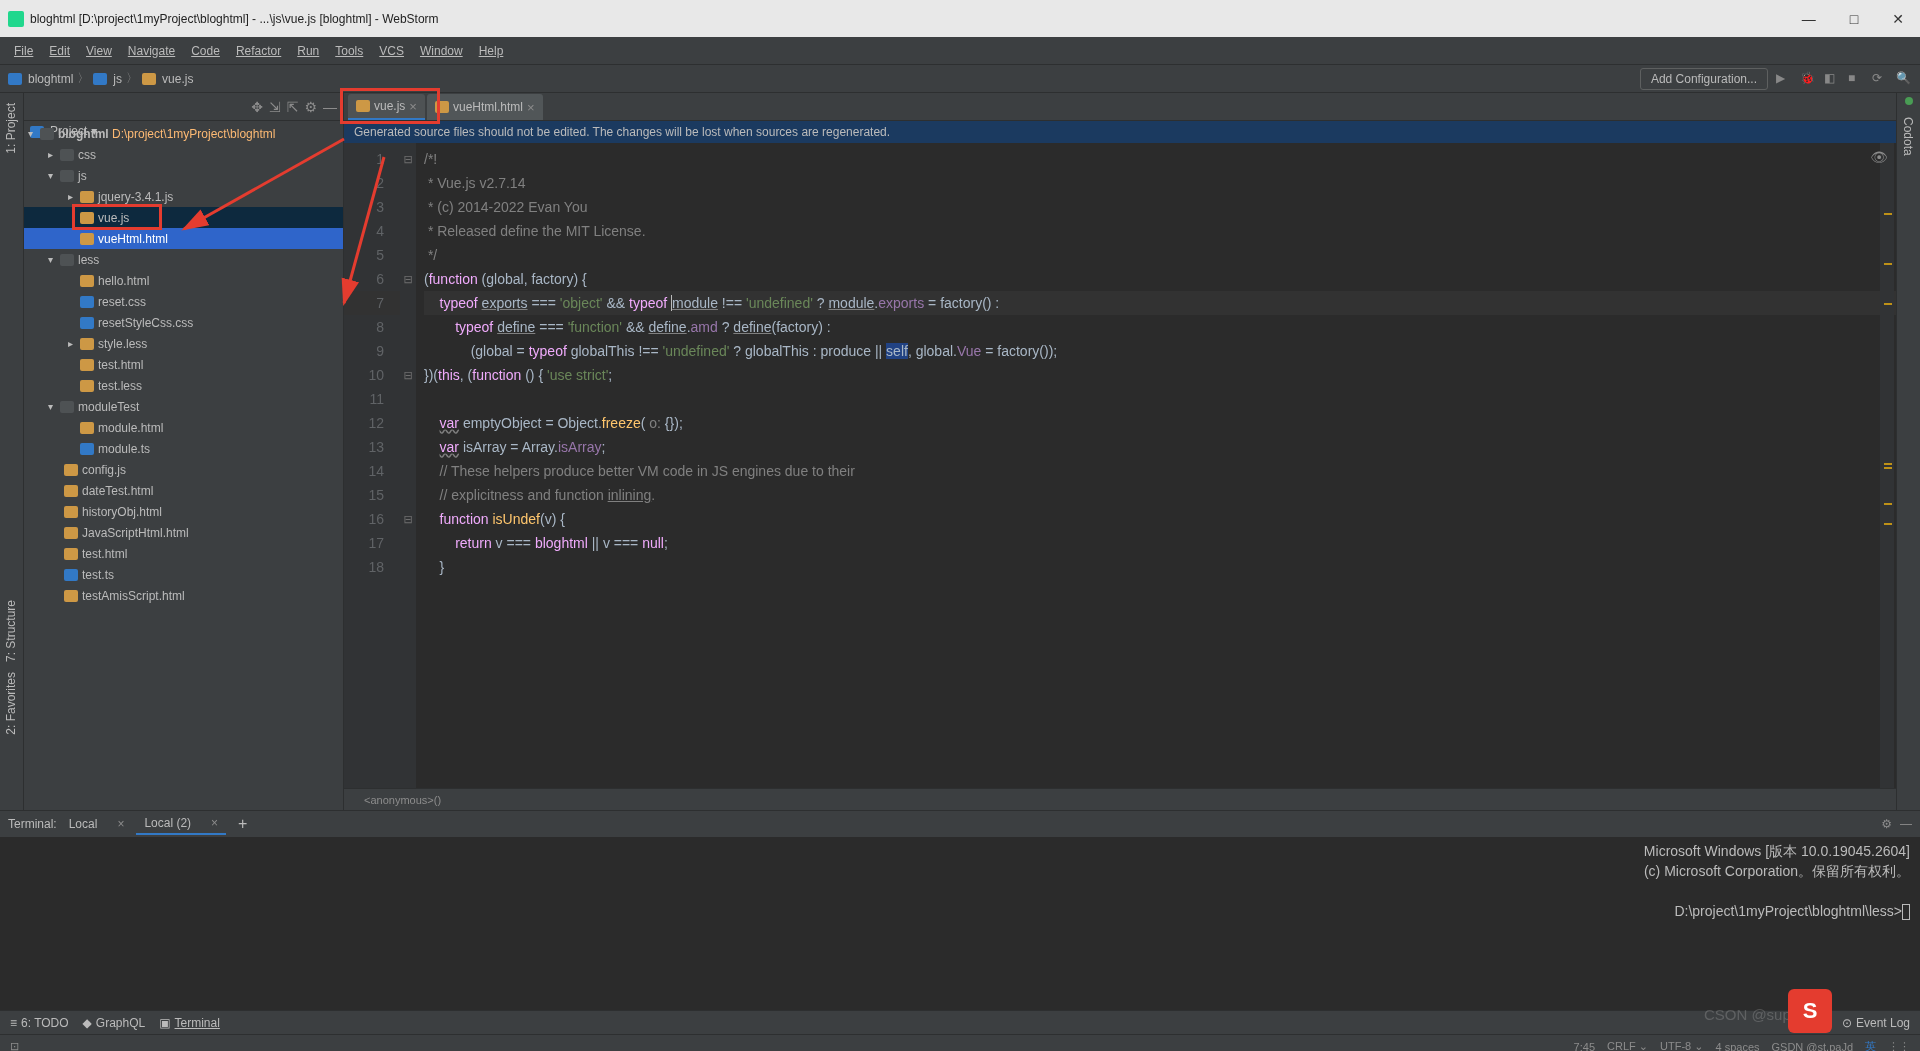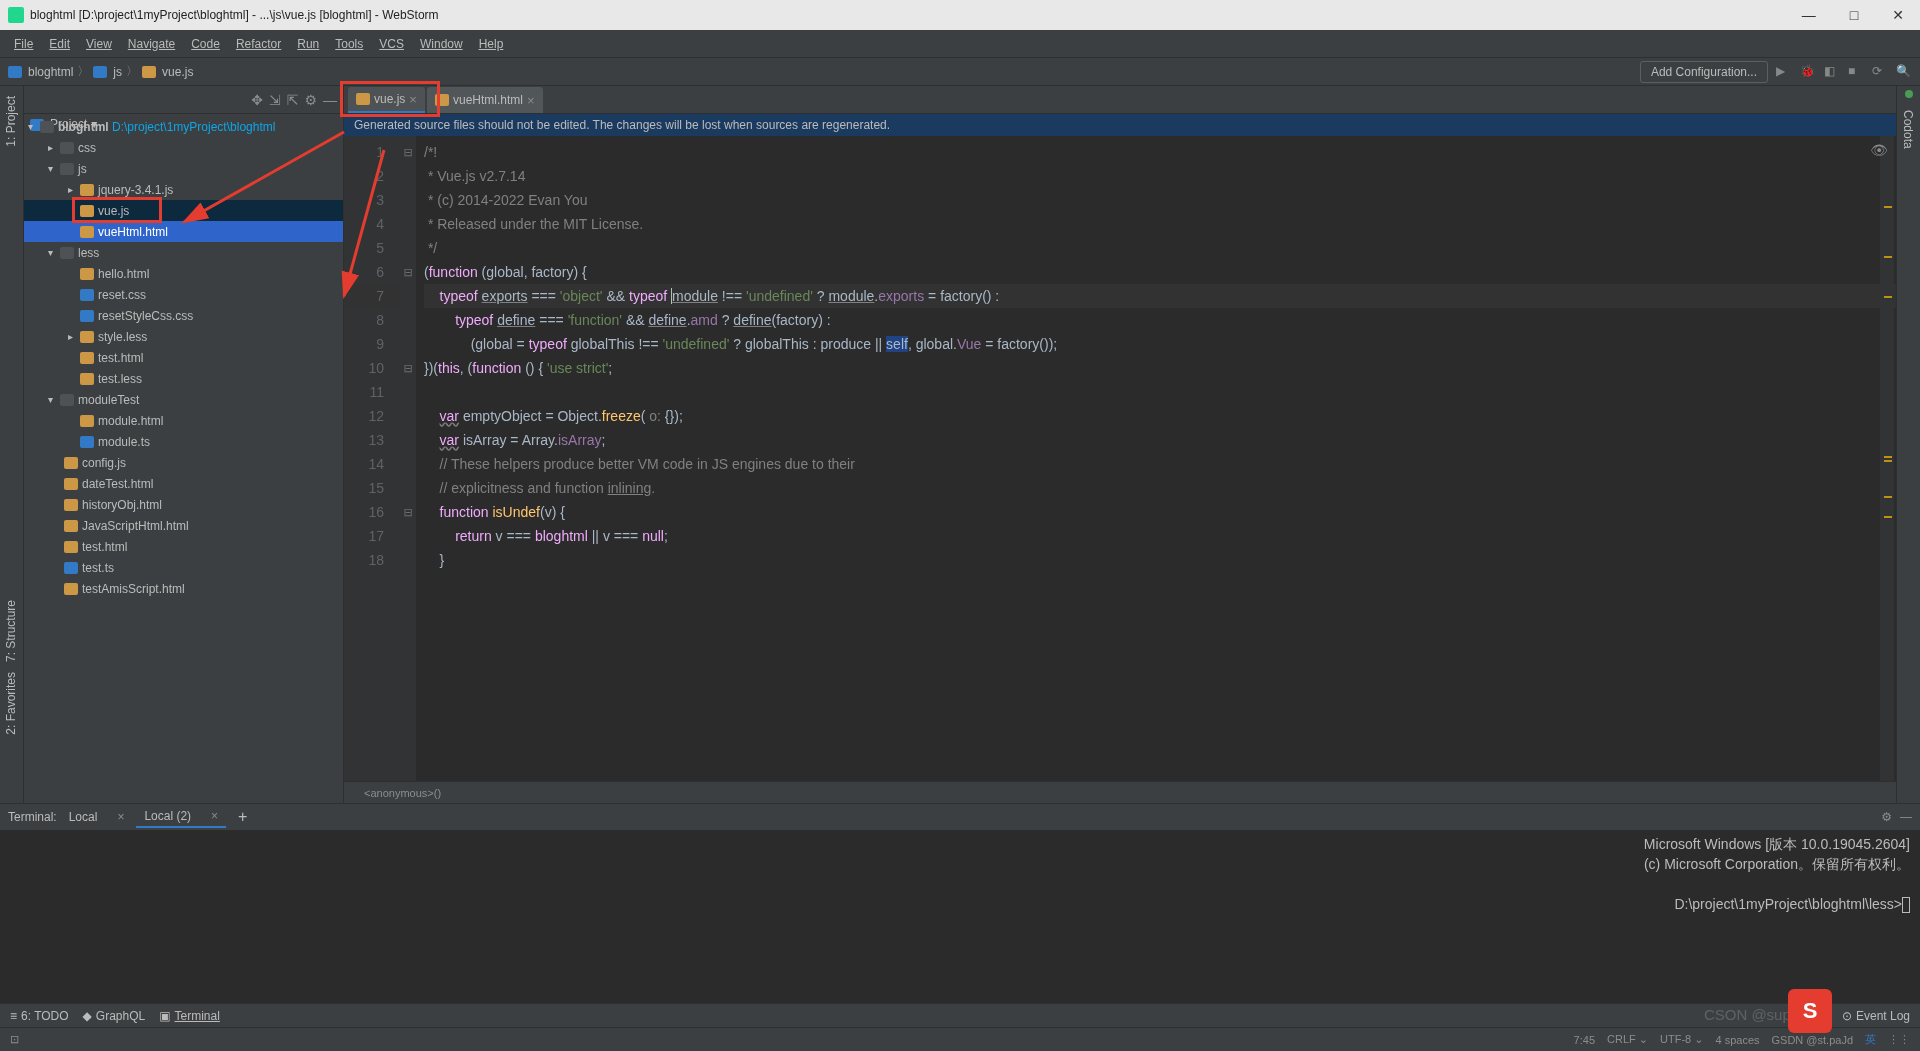--- a/index.html
+++ b/index.html
@@ -1,17 +1,17 @@
 <!DOCTYPE html>
 <html><head>
 <meta charset="utf-8">
 <style>
 * { margin:0; padding:0; box-sizing:border-box; font-family:"Segoe UI",Arial,sans-serif; }
 body { background:#3c3f41; color:#bbb; font-size:12px; overflow:hidden; width:1920px; height:1051px; position:relative; }
-.titlebar { background:#e8e8e8; color:#222; height:30px; display:flex; align-items:center; padding:0 8px; justify-content:space-between; }
+.titlebar { background:#e8e8e8; color:#222; height:37px; display:flex; align-items:center; padding:0 8px; justify-content:space-between; }
 .titlebar .left { display:flex; align-items:center; gap:6px; }
 .titlebar .icon-ws { width:16px; height:16px; background:#21d78d; border-radius:2px; }
 .titlebar .winbtns { display:flex; gap:18px; font-size:14px; color:#333; }
 .titlebar .winbtns span { cursor:pointer; padding:2px 8px; }
 .menubar { background:#3c3f41; height:28px; display:flex; align-items:center; padding:0 6px; border-bottom:1px solid #2d2f30; }
 .menubar span { padding:4px 8px; color:#bbb; }
 .pathbar { background:#3c3f41; height:28px; display:flex; align-items:center; padding:0 8px; border-bottom:1px solid #2d2f30; justify-content:space-between; }
 .crumbs { display:flex; align-items:center; gap:4px; }
 .crumbs .sep { color:#888; }
 .crumb-icon { display:inline-block; width:14px; height:12px; background:#3279c6; border-radius:2px; margin-right:2px; }
@@ -34,21 +34,21 @@
 .tree-row.sel { background:#0d293e; }
 .tree-row.active { background:#2f65ca; color:#fff; }
 .tree-icon { width:14px; height:12px; background:#88704d; border-radius:2px; margin-right:4px; display:inline-block; }
 .tree-icon.fold { background:#4e5254; }
 .tree-icon.js { background:#cd9845; }
 .tree-icon.html { background:#cd9845; }
 .tree-icon.css { background:#3279c6; }
 .tree-icon.less { background:#cd9845; }
 .tree-icon.ts { background:#3279c6; }
 .tree-arrow { width:12px; color:#bbb; font-size:10px; }
-.pathhint { color:#0ea5e9; }
+.pathhint { color:#fdba74; }
 .hi-box { position:absolute; border:3px solid #e43c2f; pointer-events:none; }
 .editor { flex:1; background:#2b2b2b; display:flex; flex-direction:column; position:relative; }
 .tabs { height:28px; background:#3c3f41; display:flex; align-items:flex-end; padding-left:4px; border-bottom:1px solid #2d2f30; }
 .tab { height:26px; background:#515658; display:flex; align-items:center; padding:0 8px; margin-right:2px; color:#bbb; gap:4px; border-top-left-radius:3px; border-top-right-radius:3px; }
 .tab.active { background:#4e5254; border-bottom:2px solid #3279c6; }
 .tab .x { color:#8c8c8c; font-size:13px; }
 .tab .ico { width:14px; height:12px; background:#cd9845; border-radius:2px; }
 .notice { background:#1b3a60; color:#bbb; padding:4px 10px; font-size:12px; }
 .codearea { flex:1; display:flex; font-family:"JetBrains Mono",Consolas,monospace; font-size:14px; position:relative; }
 .gutter { width:56px; background:#313335; text-align:right; color:#606366; padding-top:4px; }
@@ -322,21 +322,21 @@
           <div></div>
           <div></div>
           <div>⊟</div>
           <div></div>
           <div></div>
       </div>
       <div class="code">
 <div class="line"><span class="c-com">/*!</span></div>
 <div class="line"><span class="c-com"> * Vue.js v2.7.14</span></div>
 <div class="line"><span class="c-com"> * (c) 2014-2022 Evan You</span></div>
-<div class="line"><span class="c-com"> * Released under the MIT License.</span></div>
+<div class="line"><span class="c-com"> * Released define the MIT License.</span></div>
 <div class="line"><span class="c-com"> */</span></div>
 <div class="line"><span class="c-id">(</span><span class="c-kw">function</span><span class="c-id"> (global, factory) {</span></div>
 <div class="line curline"><span>    </span><span class="c-kw">typeof</span><span> </span><span class="c-id uline">exports</span><span class="c-id"> === </span><span class="c-str">'object'</span><span class="c-id"> &amp;&amp; </span><span class="c-kw">typeof</span><span> </span><span class="c-id uline caret">module</span><span class="c-id"> !== </span><span class="c-str">'undefined'</span><span class="c-id"> ? </span><span class="c-id uline">module</span><span class="c-id">.</span><span class="c-prop">exports</span><span class="c-id"> = factory() :</span></div>
 <div class="line"><span>        </span><span class="c-kw">typeof</span><span> </span><span class="c-id uline">define</span><span class="c-id"> === </span><span class="c-str">'function'</span><span class="c-id"> &amp;&amp; </span><span class="c-id uline">define</span><span class="c-id">.</span><span class="c-prop">amd</span><span class="c-id"> ? </span><span class="c-id uline">define</span><span class="c-id">(factory) :</span></div>
 <div class="line"><span class="c-id">            (global = </span><span class="c-kw">typeof</span><span class="c-id"> globalThis !== </span><span class="c-str">'undefined'</span><span class="c-id"> ? globalThis : produce || </span><span class="c-id selfblock">self</span><span class="c-id">, global.</span><span class="c-prop">Vue</span><span class="c-id"> = factory());</span></div>
 <div class="line"><span class="c-id">})(</span><span class="c-kw">this</span><span class="c-id">, (</span><span class="c-kw">function</span><span class="c-id"> () { </span><span class="c-str">'use strict'</span><span class="c-id">;</span></div>
 <div class="line"></div>
 <div class="line"><span>    </span><span class="c-kw c-und">var</span><span class="c-id"> emptyObject = Object.</span><span class="c-fn">freeze</span><span class="c-id">( </span><span class="c-com">o:</span><span class="c-id"> {});</span></div>
 <div class="line"><span>    </span><span class="c-kw c-und">var</span><span class="c-id"> isArray = Array.</span><span class="c-prop">isArray</span><span class="c-id">;</span></div>
 <div class="line"><span class="c-com">    // These helpers produce better VM code in JS engines due to their</span></div>

